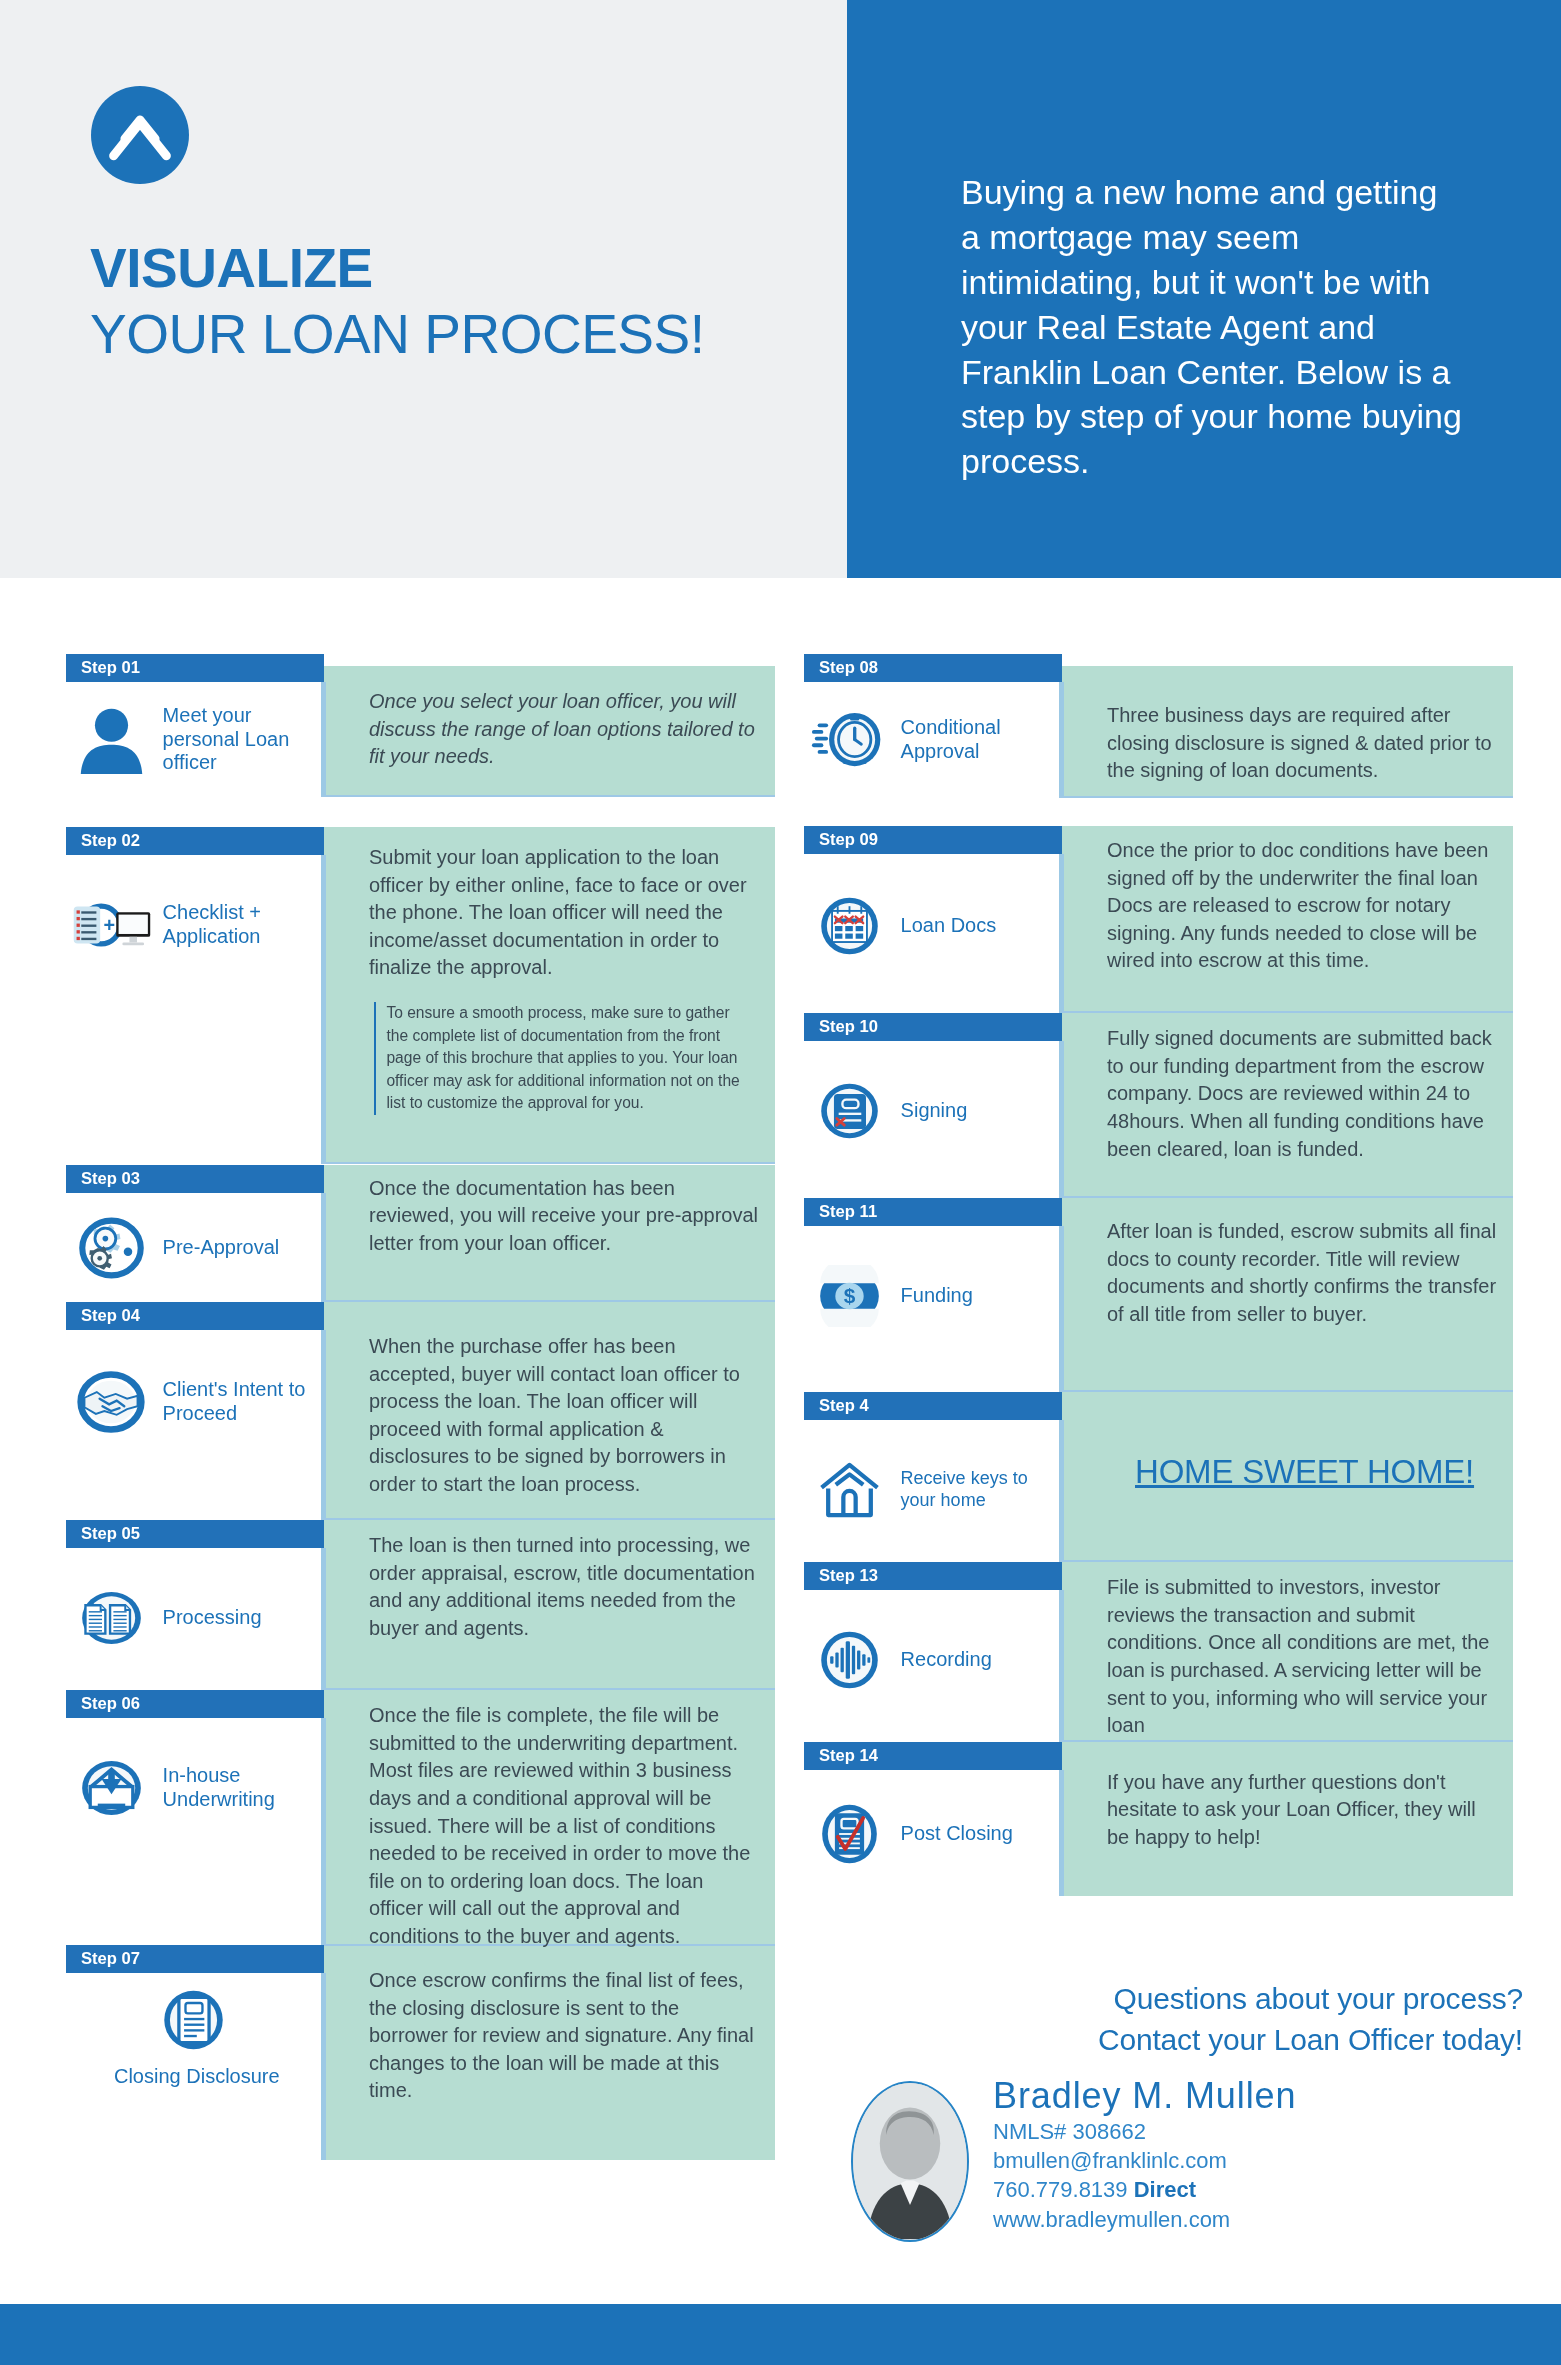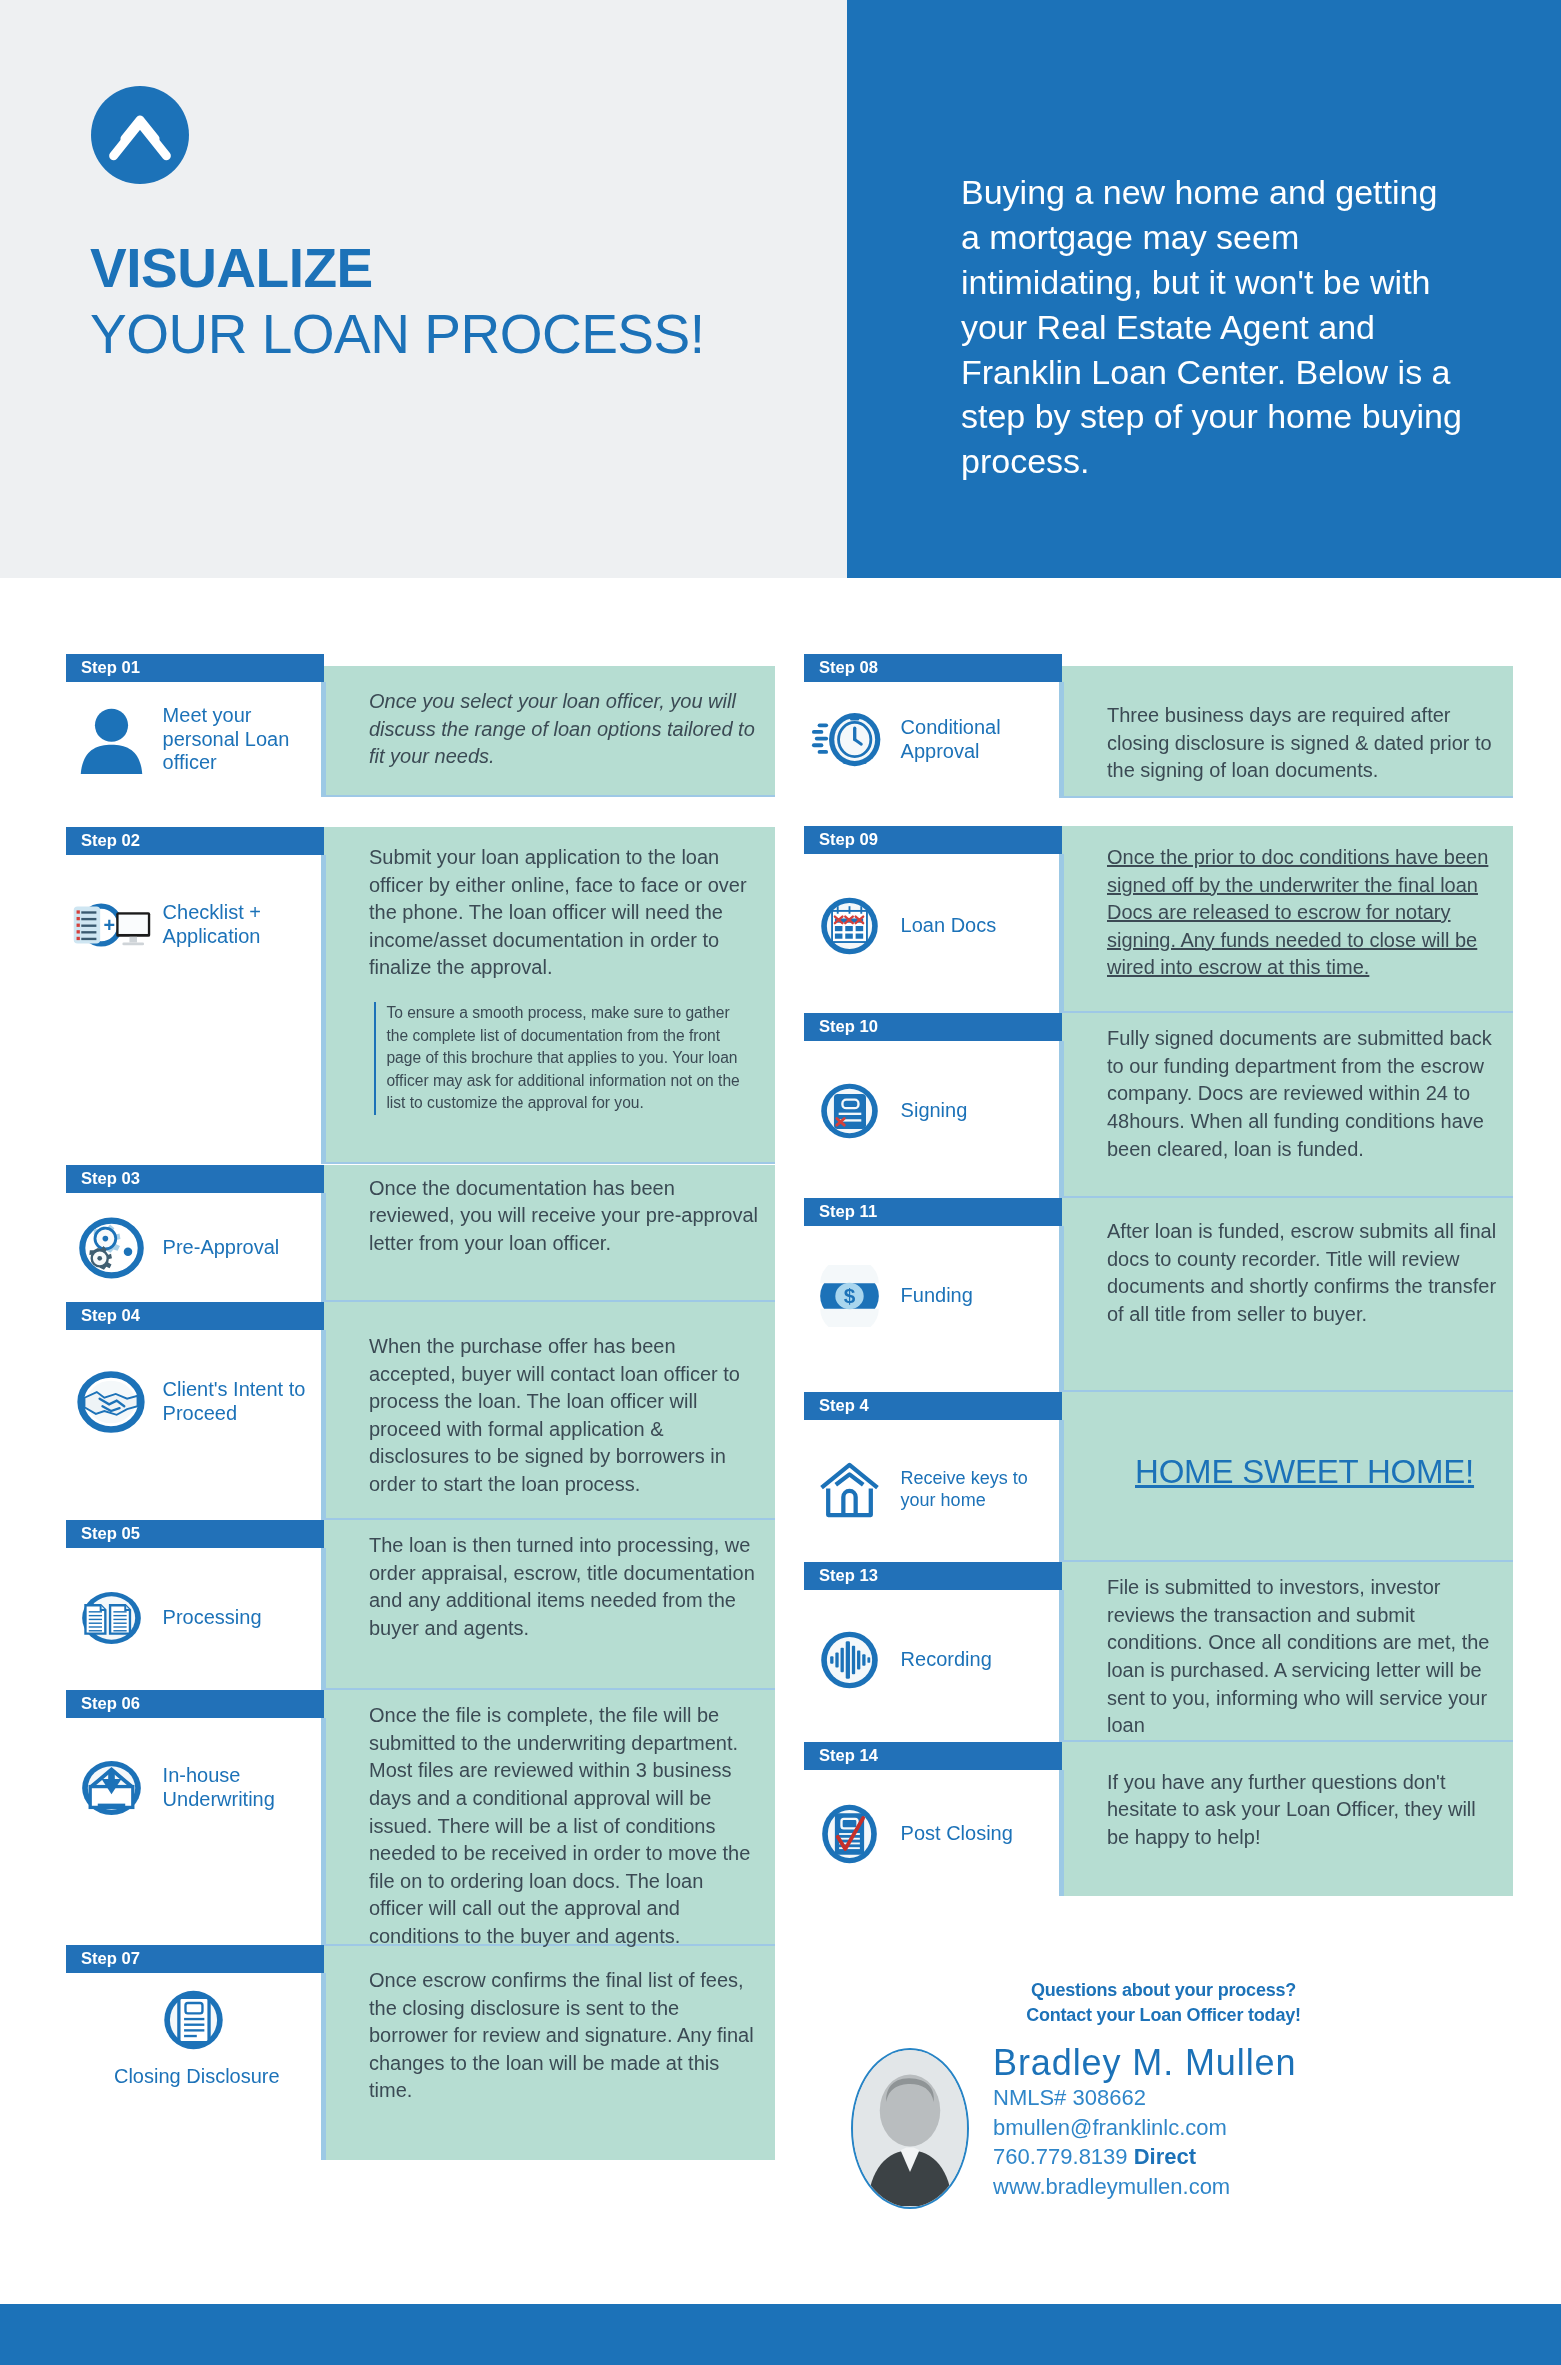--- a/index.html
+++ b/index.html
@@ -184,24 +184,24 @@
     letter-spacing: -0.2px;
   }
 
   
   .contact {
     position: absolute;
     left: 804px;
     width: 719px;
   }
   .contact-cta {
-    text-align: center;
+    text-align: right;
     color: #1c72b8;
-    font-size: 18px;
-    font-weight: 700;
+    font-size: 30px;
+    font-weight: 400;
     line-height: 1.38;
     letter-spacing: -0.2px;
   }
   .contact-card {
     position: relative;
     margin-top: 20px;
     height: 185px;
   }
   .photo {
     position: absolute;
@@ -545,21 +545,21 @@
                   <line x1="60" y1="50" x2="44" y2="64"></line>
                 <line x1="66" y1="50" x2="82" y2="64"></line>
                   <line x1="82" y1="50" x2="66" y2="64"></line>
                 <line x1="88" y1="50" x2="104" y2="64"></line>
                   <line x1="104" y1="50" x2="88" y2="64"></line>
               </g>
             </svg>
           </div>
           <div class="ic-label">Loan Docs</div>
         </div>
-        <div class="desc" style="left:303px; top:18px;text-decoration:underline;">Once the prior to doc conditions have been signed off by the underwriter the final loan Docs are released to escrow for notary signing. Any funds needed to close will be wired into escrow at this time.</div>
+        <div class="desc" style="left:303px; top:11px;">Once the prior to doc conditions have been signed off by the underwriter the final loan Docs are released to escrow for notary signing. Any funds needed to close will be wired into escrow at this time.</div>
       </div>
 
       <div class="step" style="top:435px;">
         <div class="mint" style="top:0px; height:185px;"></div>
         <div class="mint-sep" style="top:183px;"></div>
         <div class="badge">Step 10</div>
         <div class="rule-left" style="top:28px; height:155px;"></div>
         <div class="iconcell" style="top:29px; height:137px;">
           <div class="ic-art">
             <svg width="71" height="66" viewBox="0 0 150 140">

